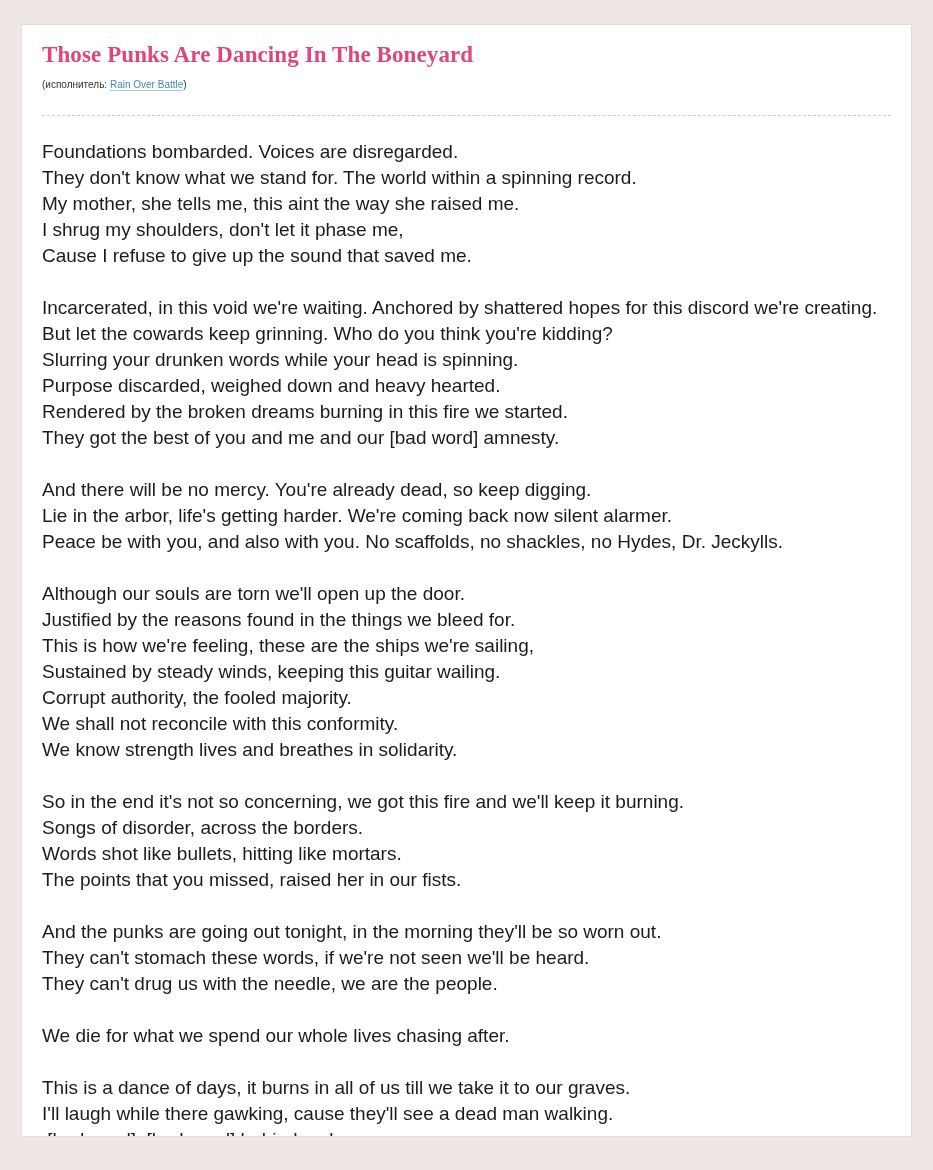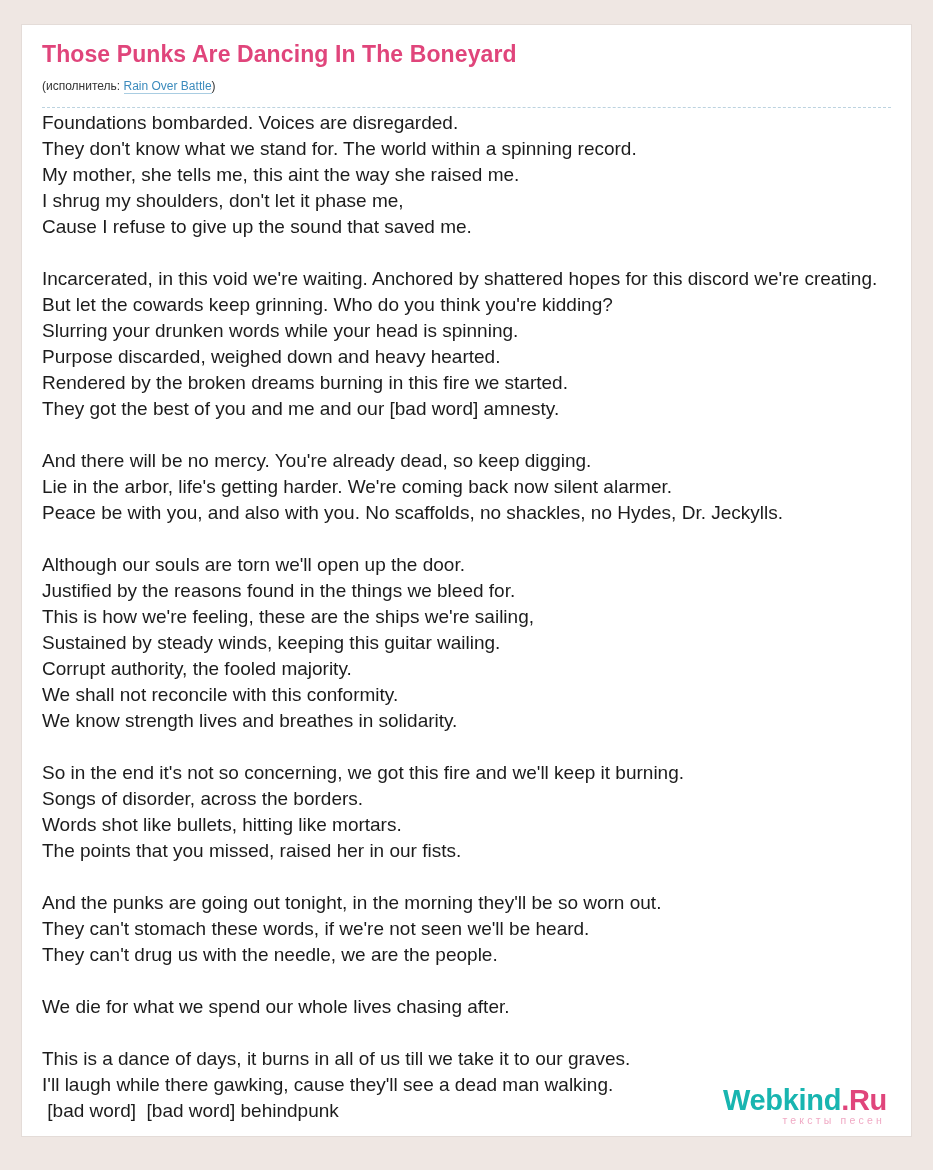--- a/index.html
+++ b/index.html
@@ -27,27 +27,28 @@
   .inner {
     padding: 16px 20px 0 20px;
   }
   .song-title {
     color: #e0457b;
     font-size: 23px;
     font-weight: bold;
     line-height: 1.2;
     margin: 0 0 10px 0;
     letter-spacing: 0.1px;
+    font-family: Liberation Serif, serif;
   }
   .artist-line {
-    font-size: 12px;
+    font-size: 10px;
     color: #333333;
-    padding-bottom: 14px;
+    padding-bottom: 25px;
     border-bottom: 1px dashed #bcd3e0;
-    margin-bottom: 2px;
+    margin-bottom: 23px;
   }
   .artist-link {
     color: #3b8bbd;
     text-decoration: none;
     border-bottom: 1px solid #a9cde2;
     cursor: pointer;
   }
   .lyrics {
     font-size: 19px;
     line-height: 26px;
@@ -130,17 +131,13 @@
 They can't drug us with the needle, we are the people.
 
 We die for what we spend our whole lives chasing after.
 
 This is a dance of days, it burns in all of us till we take it to our graves.
 I'll laugh while there gawking, cause they'll see a dead man walking.
  [bad word]  [bad word] behindpunk</div>
 
   </div>
 
-  <div class="watermark">
-    <div class="wm-main"><span class="wm-web">Webkind</span><span class="wm-ru">.Ru</span></div>
-    <div class="wm-sub">тексты песен</div>
-  </div>
 </div>
 
 </body></html>

